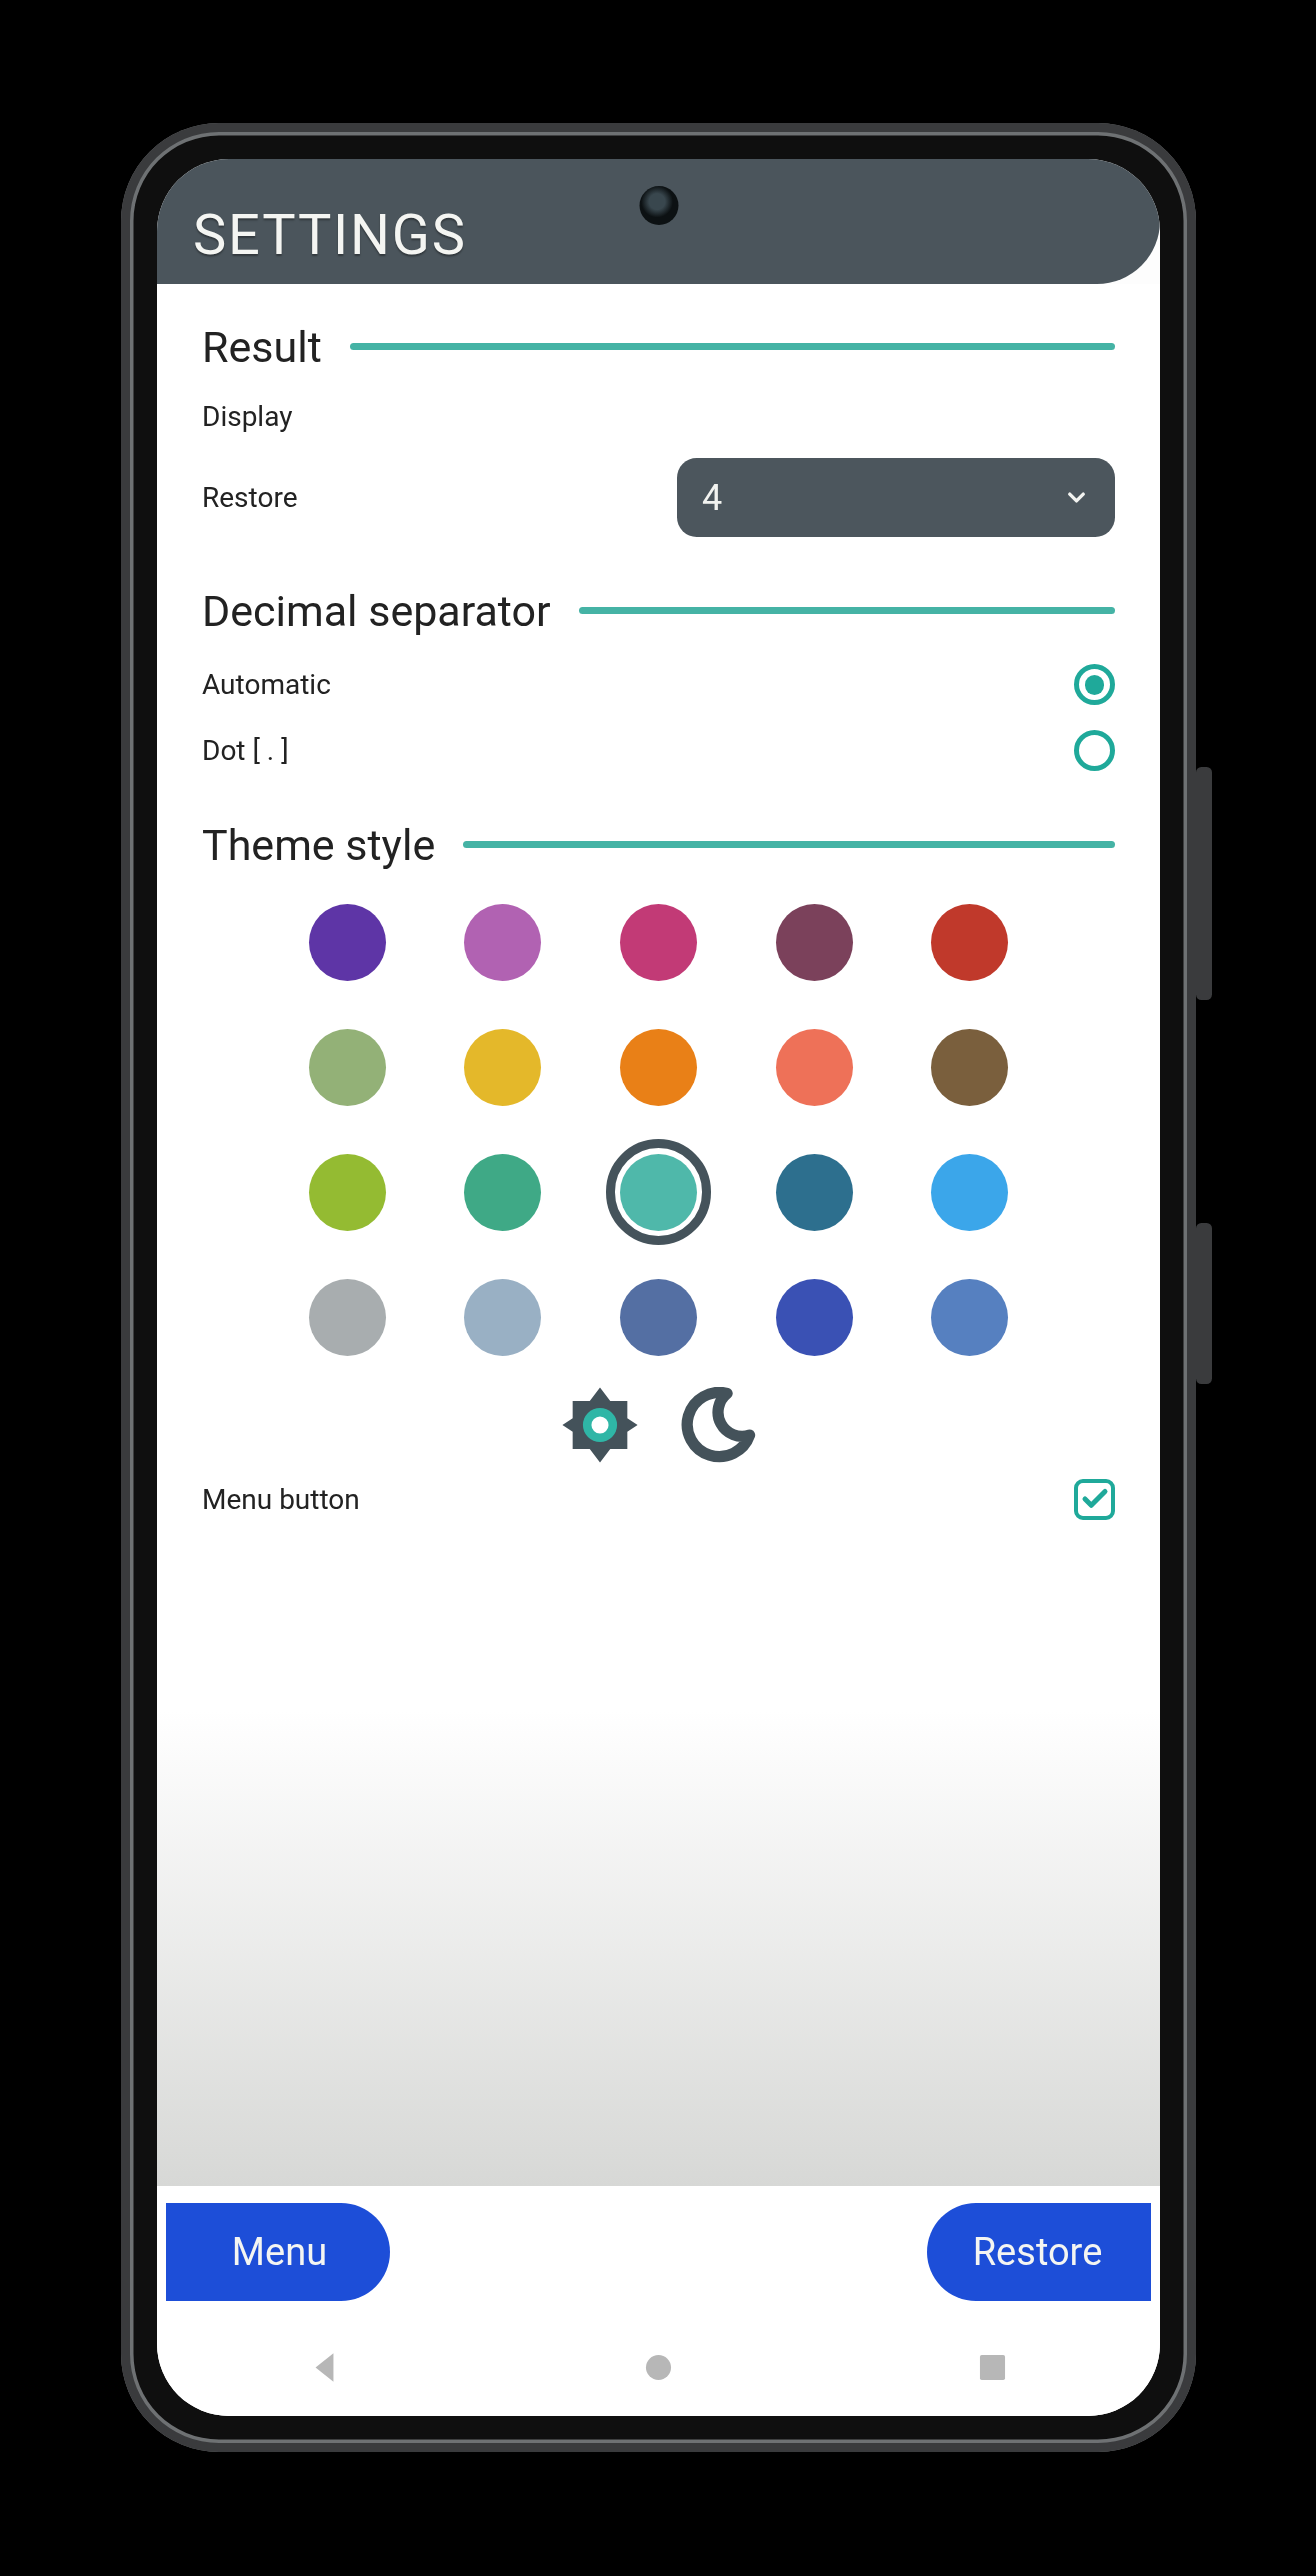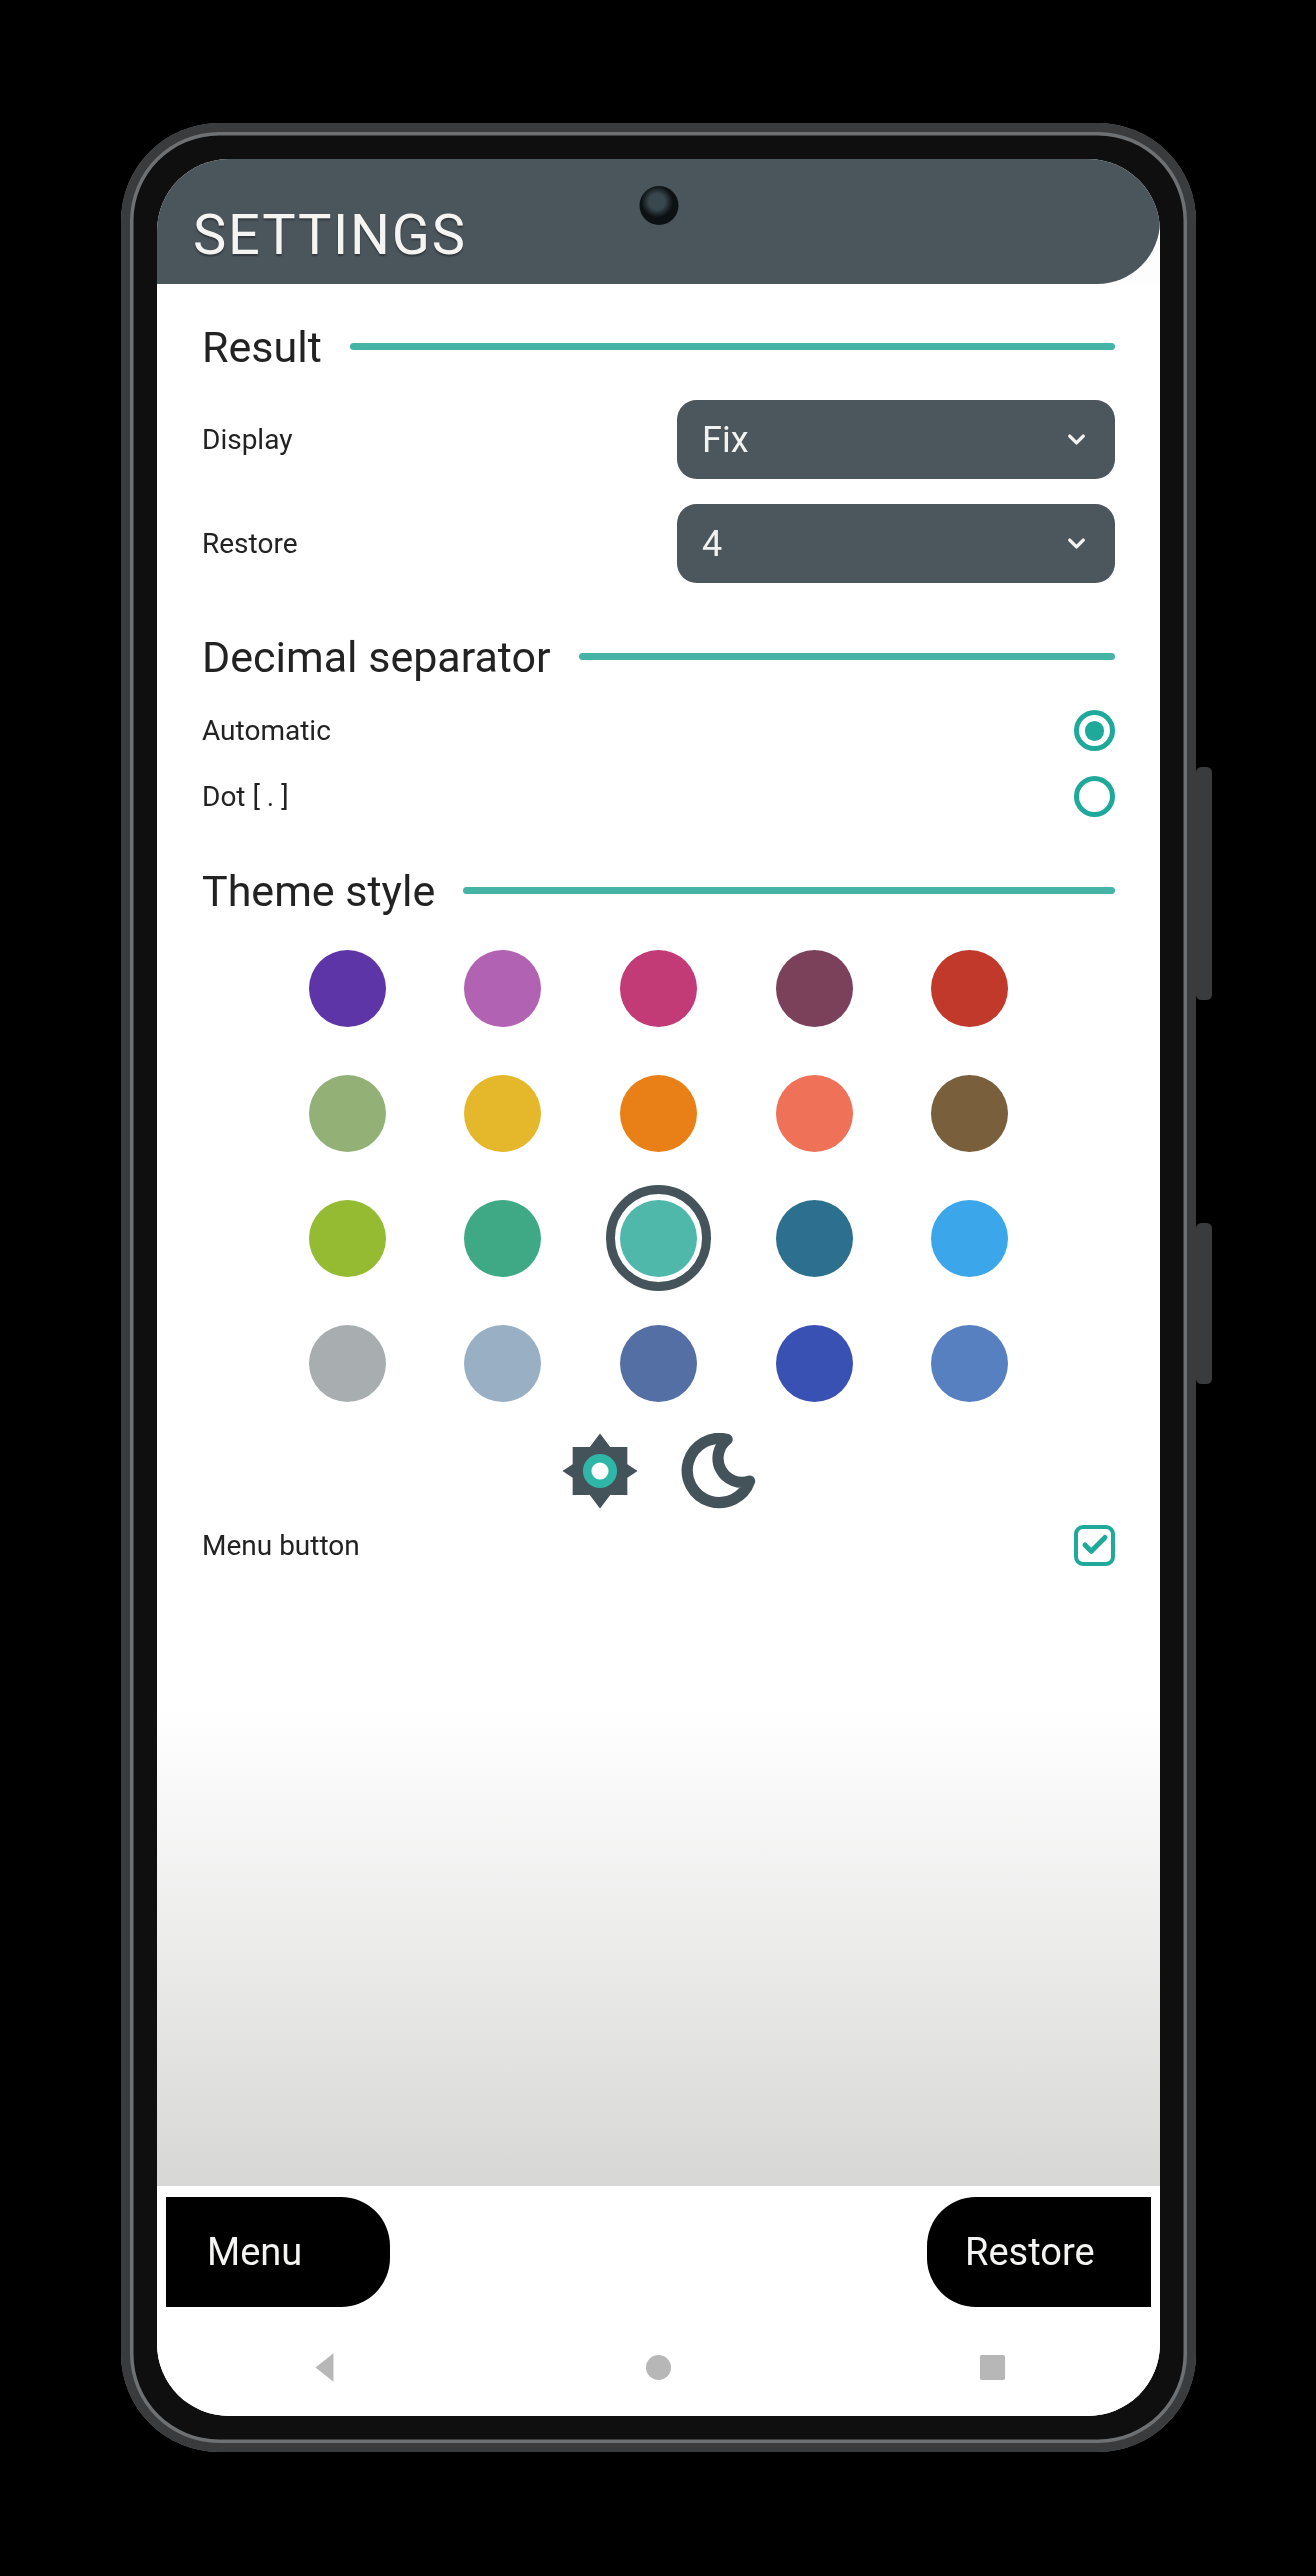--- a/index.html
+++ b/index.html
@@ -108,24 +108,24 @@
     display:flex; justify-content:center; gap:36px; margin-top:19.7px;
   }
   .mode-btn { width:82px; height:82px; display:flex; align-items:center; justify-content:center; }
   .footer {
     height: 132px;
     display:flex; justify-content:space-between; align-items:center;
     padding: 0 9px;
     background: #fff;
   }
   .pill {
-    height: 110px; min-width: 224px;
-    background:#000000; color:#f4f5f2;
+    height: 98px; min-width: 224px;
+    background:#1d4ed8; color:#f4f5f2;
     font-size:38px;
-    display:flex; align-items:center; justify-content:flex-start;
+    display:flex; align-items:center; justify-content:center;
     border-top-left-radius:49px; border-top-right-radius:49px;
     border-bottom-left-radius:0; border-bottom-right-radius:0;
     cursor:pointer;
   }
   .pill.left  { border-top-left-radius:0; border-top-right-radius:49px; border-bottom-right-radius:49px; padding:0 38px 0 41px;}
   .pill.right { border-top-right-radius:0; border-top-left-radius:49px; border-bottom-left-radius:49px; padding:0 41px 0 38px;}
   .navbar {
     height: 98px; background:#fff;
     display:flex; justify-content:space-around; align-items:center;
   }
@@ -146,28 +146,20 @@
       </div>
 
       <div class="content">
 
         <div class="section-head">
           <span class="label">Result</span>
           <span class="rule"></span>
         </div>
         <div class="row">
           <span class="label">Display</span>
-          <div class="dropdown">
-            <span>Fix</span>
-            <span class="chev">
-              <svg viewBox="0 0 24 24">
-                  <path d="M6 9l6 6 6-6" fill="none" stroke="#f2f3f0" stroke-width="3" stroke-linecap="round" stroke-linejoin="round"></path>
-                </svg>
-            </span>
-          </div>
         </div>
         <div class="row">
           <span class="label">Restore</span>
           <div class="dropdown">
             <span>4</span>
             <span class="chev">
               <svg viewBox="0 0 24 24">
                   <path d="M6 9l6 6 6-6" fill="none" stroke="#f2f3f0" stroke-width="3" stroke-linecap="round" stroke-linejoin="round"></path>
                 </svg>
             </span>

